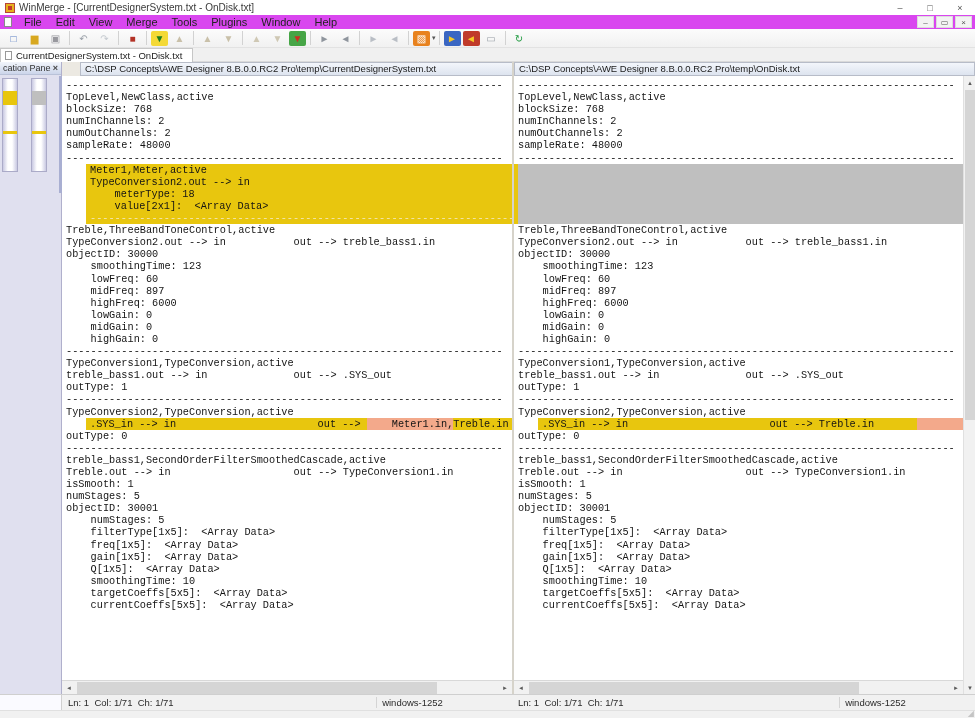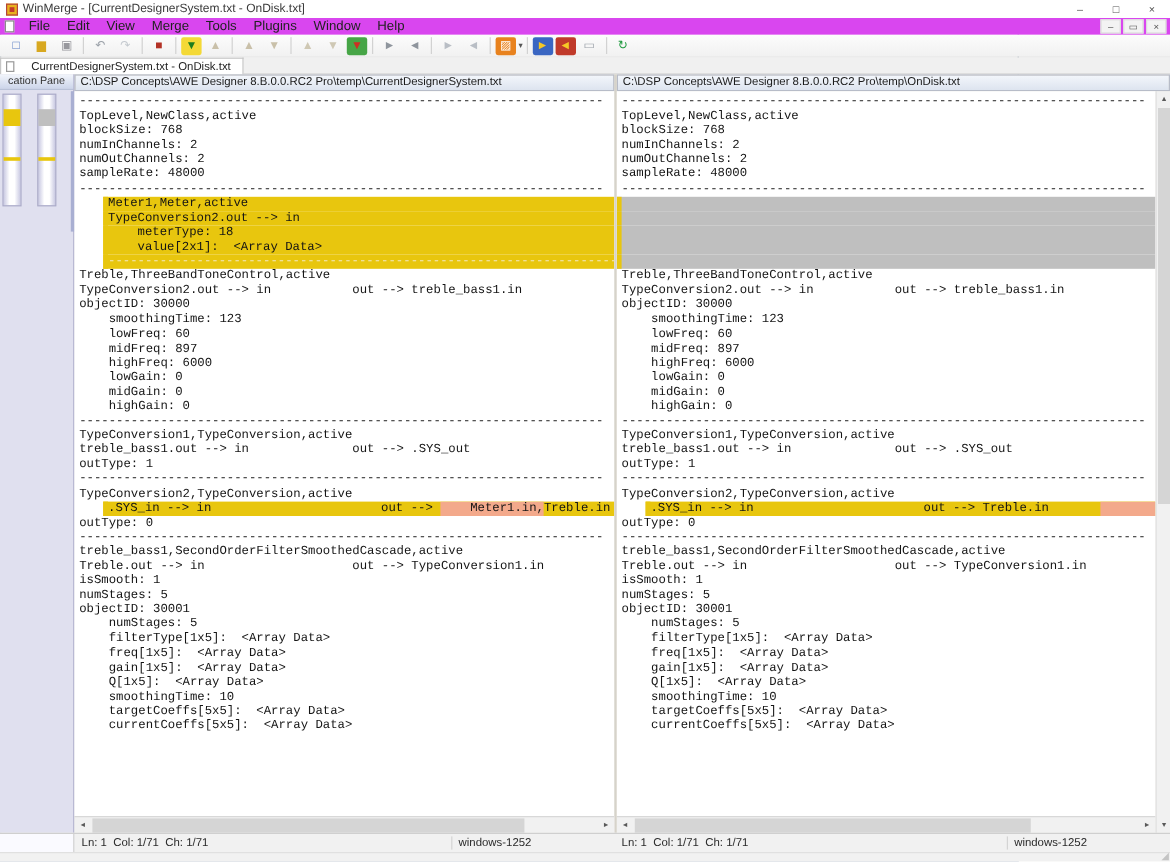--- a/index.html
+++ b/index.html
@@ -35,45 +35,45 @@
   .tb-btn { width:19px; height:17px; display:flex; align-items:center; justify-content:center;
     font-size:10px; border-radius:2px; margin:0 1px; }
   .tb-btn.chip { width:17px; height:15px; }
   .tb-caret { font-size:7px; color:#555; margin-left:1px; }
   .tb-sep { width:1px; height:14px; background:#d2d2d2; margin:0 3px; }
 
   
   .tabbar { position:absolute; left:0; top:48px; width:975px; height:14px; background:#f0f0f0;
     border-bottom:1px solid #dadada; display:flex; }
   .tab { display:flex; align-items:center; background:#ffffff; border:1px solid #c6c6c6; border-bottom:none;
-    padding:0 10px 0 4px; font-size:9.5px; color:#222; height:14px;gap:10px; }
+    padding:0 10px 0 4px; font-size:9.5px; color:#222; height:14px; }
   .tab-icon { width:7px; height:9px; border:1px solid #999; background:#fff; margin-right:4px; }
 
   
   .main { position:absolute; left:0; top:62px; width:975px; height:632px; background:#ece9e2; }
 
   
   .location-pane { position:absolute; left:0; top:0; width:62px; height:632px;
     background:#e0e0ef; border-right:1px solid #b0b0cc; }
   .lp-title { height:13px; background:linear-gradient(#f2f5fb,#ccd5ea); border-bottom:1px solid #b9c2d8;
     font-size:9px; color:#333; display:flex; align-items:center; justify-content:space-between;
-    padding:0 3px; white-space:nowrap; overflow:hidden;flex-direction:column; }
+    padding:0 3px; white-space:nowrap; overflow:hidden; }
   .lp-close { font-size:9px; color:#444; font-weight:bold; }
   .lp-body { position:relative; height:619px; }
   .lp-bar { position:absolute; top:3px; width:16px; height:94px;
     background:linear-gradient(90deg,#c9c9e2,#ffffff 35%,#ffffff 65%,#c9c9e2);
     border:1px solid #ababc8; }
   .lp-block { position:absolute; left:0; width:14px; }
   .lp-edge { position:absolute; left:59px; top:14px; width:3px; height:117px; background:#a9afd2; }
 
   
   .pane-header { position:absolute; top:0; height:14px; background:linear-gradient(#f3f6fb,#dde4ef);
     border:1px solid #b7bcc8; font-size:9.5px; color:#1a1a1a; line-height:12px; padding-left:4px;
     white-space:nowrap; overflow:hidden; }
-  .hdr-left { left:62px; width:450px; }
+  .hdr-left { left:80px; width:450px; }
   .hdr-right { left:514px; width:461px; }
   .pane-content { position:absolute; top:14px; height:604px; background:#fff; overflow:hidden; padding-top:3px; }
   .cnt-left { left:62px; width:450px; }
   .cnt-right { left:514px; width:449px; }
   .splitter { position:absolute; left:512px; top:0; width:2px; height:632px; background:#d6d3ca; }
 
   .ln { height:12.1px; line-height:12.1px; font-family:"Liberation Mono", monospace;
     font-size:10.25px; color:#141414; white-space:pre; border-left:4px solid transparent; overflow:hidden; }
   .ln-dash { height:12.1px; line-height:12.1px; font-family:"Liberation Mono", monospace;
     font-size:10.25px; color:#141414; white-space:pre; border-left:4px solid transparent; overflow:hidden; }

